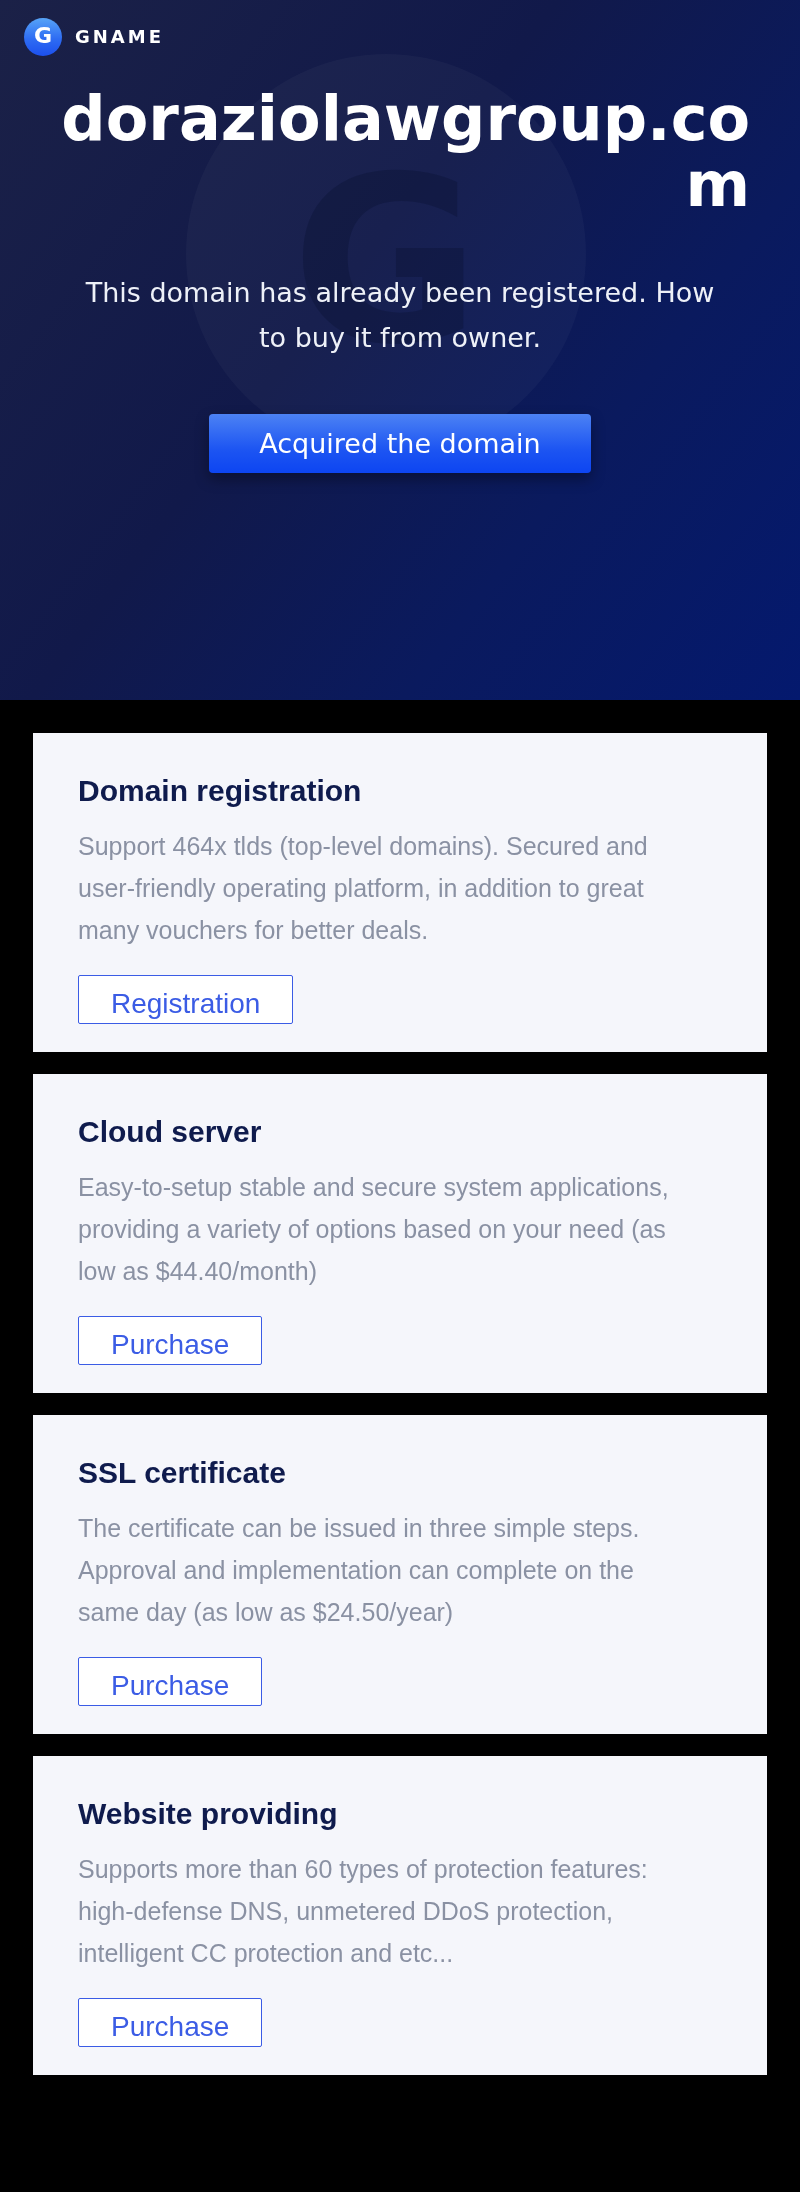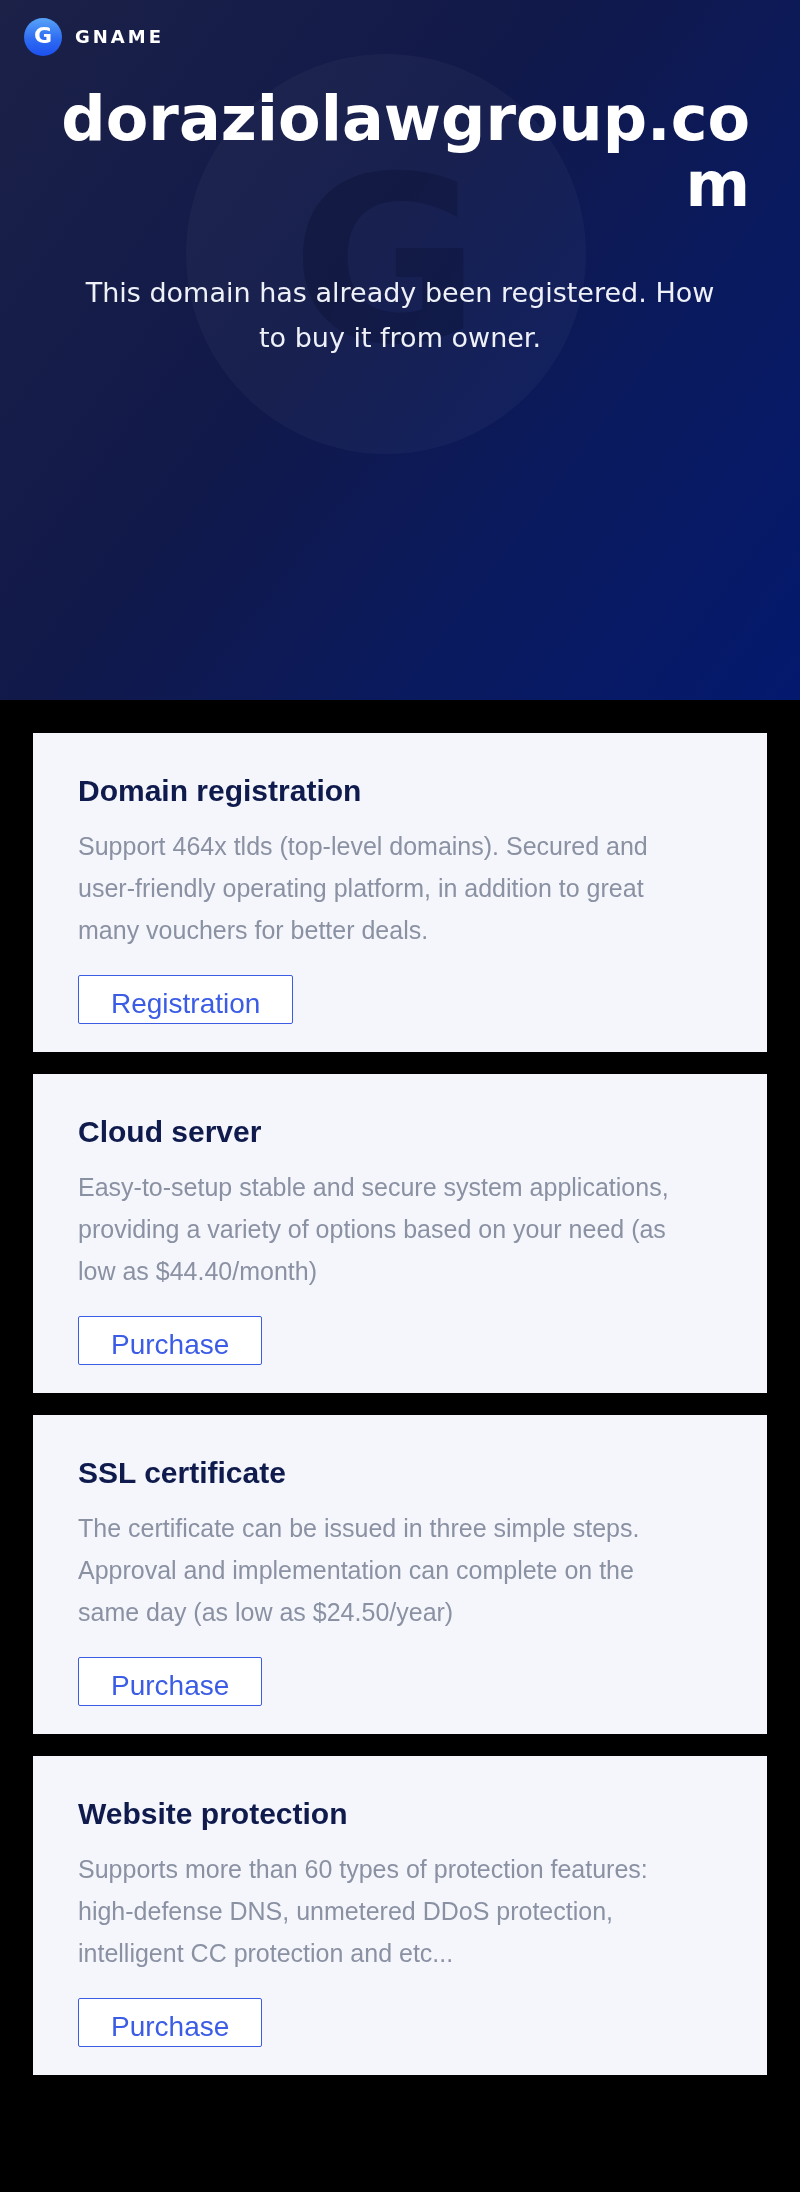--- a/index.html
+++ b/index.html
@@ -135,20 +135,23 @@
     <div class="brand-name">GNAME</div>
   </div>
 
   <h1 class="domain-title">doraziolawgroup.com</h1>
 
   <div class="hero-desc">
     <span>This domain has already been registered. How</span>
     <span>to buy it from owner.</span>
   </div>
 
+  <div class="cta-row">
+    <button class="cta-button">Acquired the domain</button>
+  </div>
 </div>
 
 <div class="cards">
 
   <div class="card">
     <h2 class="card-title">Domain registration</h2>
     <p class="card-desc">Support 464x tlds (top-level domains). Secured and user-friendly operating platform, in addition to great many vouchers for better deals.</p>
     <button class="card-button">Registration</button>
   </div>
 
@@ -158,18 +161,18 @@
     <button class="card-button">Purchase</button>
   </div>
 
   <div class="card">
     <h2 class="card-title">SSL certificate</h2>
     <p class="card-desc">The certificate can be issued in three simple steps. Approval and implementation can complete on the same day (as low as $24.50/year)</p>
     <button class="card-button">Purchase</button>
   </div>
 
   <div class="card">
-    <h2 class="card-title">Website protection</h2>
+    <h2 class="card-title">Website providing</h2>
     <p class="card-desc">Supports more than 60 types of protection features: high-defense DNS, unmetered DDoS protection, intelligent CC protection and etc...</p>
     <button class="card-button">Purchase</button>
   </div>
 
 </div>
 
 </body></html>

